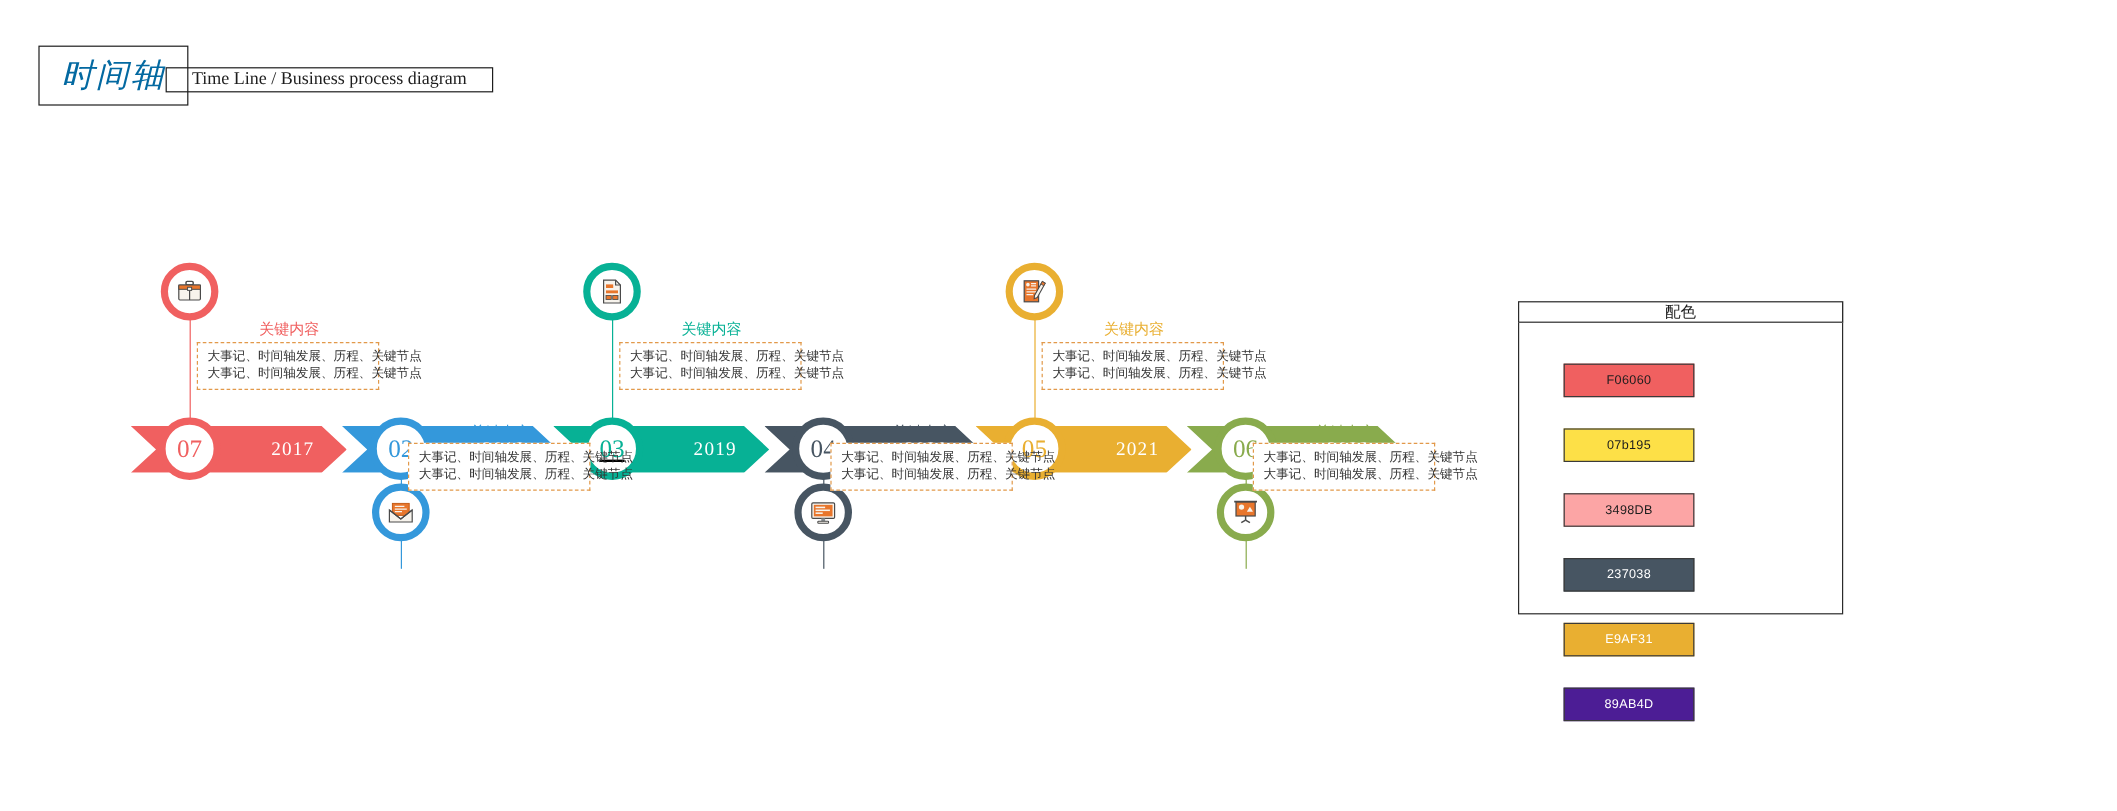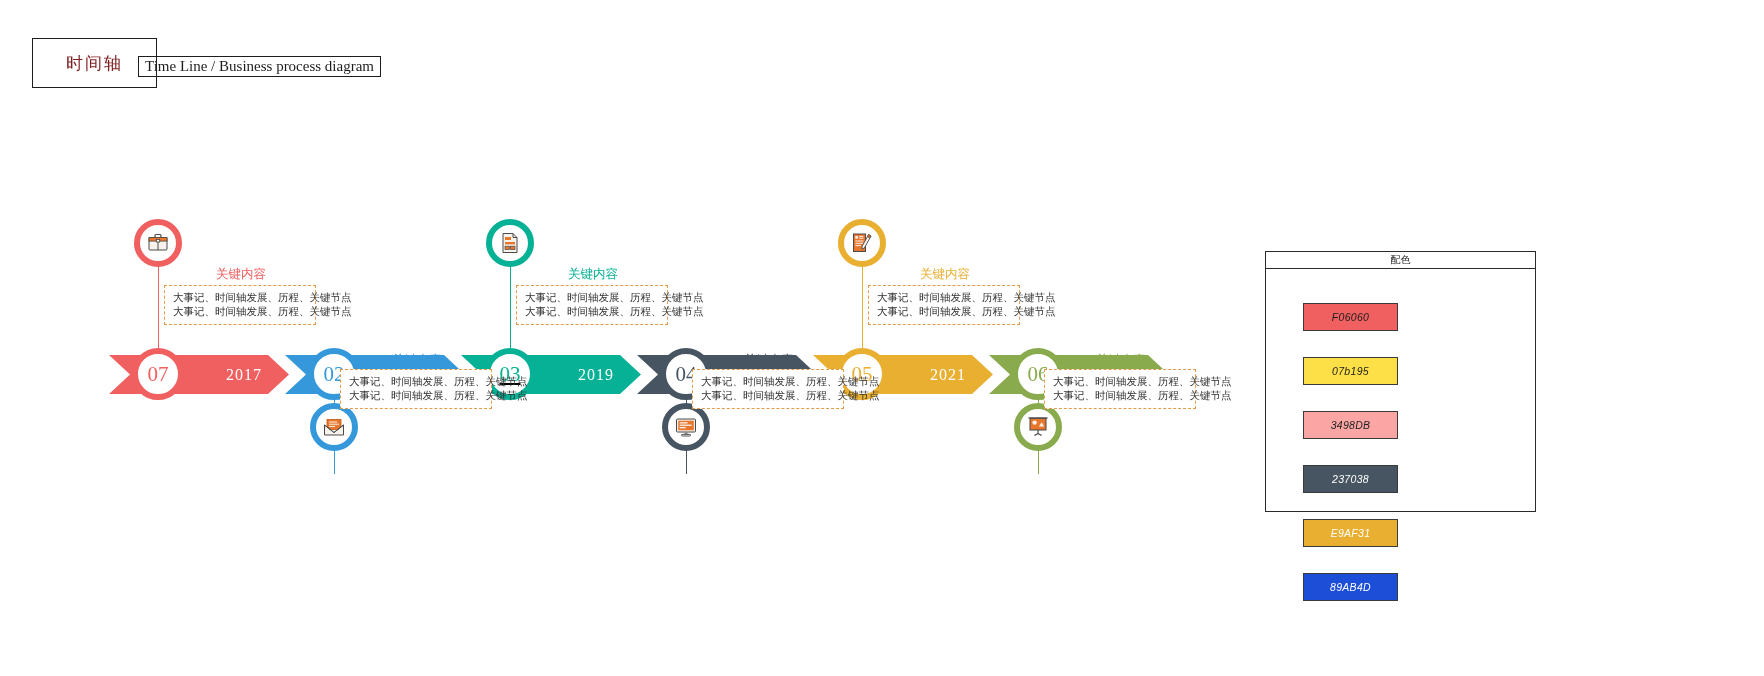--- a/index.html
+++ b/index.html
@@ -28,35 +28,36 @@
     width: 123px;
     height: 48px;
     border: 1.4px solid #1d1d1d;
     background: #ffffff;
     display: flex;
     align-items: center;
     justify-content: center;
   }
   #title-cn {
     font-family: "DejaVu Sans", sans-serif;
-    font-size: 17px;
-    color: #7f1d1d;
+    font-size: 27px;
+    color: #0369a1;
     letter-spacing: 2px;
     line-height: 1;
+    font-style: italic;
   }
   #title-en-box {
     position: absolute;
     left: 106px;
     top: 18px;
     height: 19px;
     border: 1.2px solid #1d1d1d;
     background: transparent;
     display: flex;
     align-items: center;
-    padding: 0 6px;
+    padding: 0 21px;
   }
   #title-en {
     font-family: "Liberation Serif", serif;
     font-size: 15px;
     color: #1d1d1d;
     white-space: nowrap;
   }
 
   
   #timeline {
@@ -178,44 +179,43 @@
     height: 18px;
     border: 1.4px solid #2b2b2b;
     box-sizing: border-box;
     background: #ffffff;
     display: flex;
     align-items: center;
     justify-content: center;
   }
   #palette-header span {
     font-family: "DejaVu Sans", sans-serif;
-    font-size: 10px;
+    font-size: 13px;
     color: #1d1d1d;
   }
   #swatch-grid {
     position: absolute;
     left: 1303px;
     top: 303px;
     width: 200px;
     display: flex;
     flex-wrap: wrap;
     gap: 26px 28px;
   }
   .swatch {
-    width: 95px;
+    width: 109px;
     height: 28px;
     border: 1.3px solid #3a3a3a;
     box-sizing: border-box;
     display: flex;
     align-items: center;
     justify-content: center;
     font-family: "Liberation Sans", sans-serif;
     font-size: 10.5px;
     letter-spacing: .3px;
-    font-style: italic;
   }
 </style>
 </head>
 <body>
 
 <div id="title-block">
   <div id="title-cn-box">
     <div id="title-cn">时间轴</div>
   </div>
   <div id="title-en-box">
@@ -359,14 +359,14 @@
 <div id="palette"></div>
 <div id="palette-header">
   <span>配色</span>
 </div>
 <div id="swatch-grid">
     <div class="swatch" style="background: rgb(240, 96, 96); color: rgb(29, 29, 29);">F06060</div>
     <div class="swatch" style="background: #fde047; color: rgb(29, 29, 29);">07b195</div>
     <div class="swatch" style="background: #fca5a5; color: rgb(29, 29, 29);">3498DB</div>
     <div class="swatch" style="background: rgb(71, 85, 98); color: rgb(255, 255, 255);">237038</div>
     <div class="swatch" style="background: rgb(233, 175, 49); color: rgb(255, 255, 255);">E9AF31</div>
-    <div class="swatch" style="background: #1d4ed8; color: rgb(255, 255, 255);">89AB4D</div>
+    <div class="swatch" style="background: #4c1d95; color: rgb(255, 255, 255);">89AB4D</div>
   </div>
 
 </body></html>

